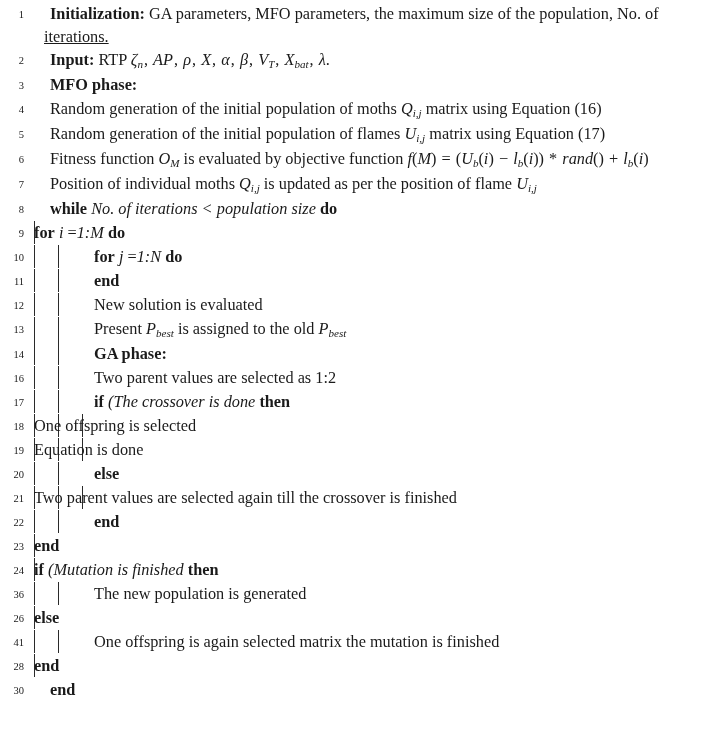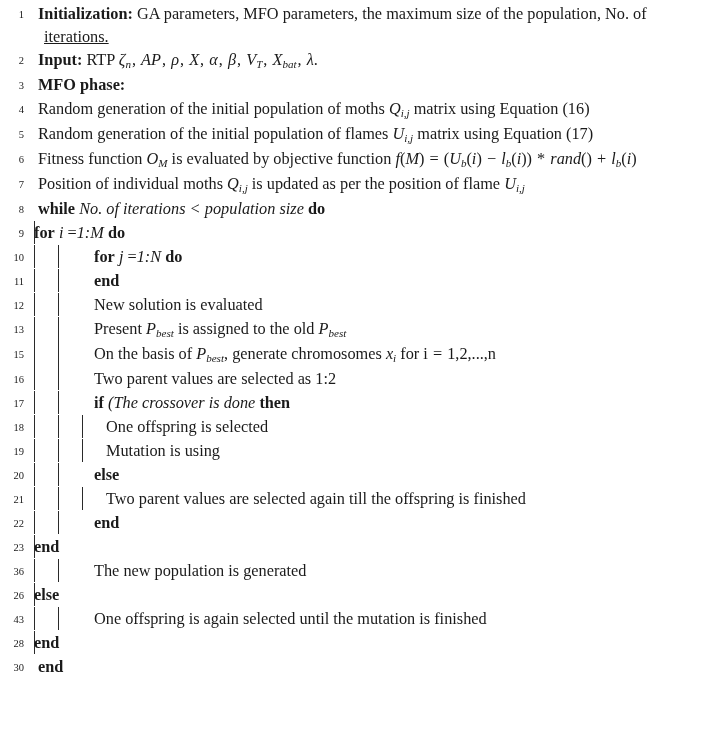--- a/index.html
+++ b/index.html
@@ -70,24 +70,24 @@
   .rule.r2 { left: 34px; }
   .rule.r3 { left: 58px; }
 
   .txt {
     position: relative;
     display: block;
     white-space: normal;
   }
 
   
-  .d0 .txt { margin-left: 4px; }
+  .d0 .txt { margin-left: 16px; }
   .d1 .txt { }
   .d2 .txt { margin-left: 60px; }
-  .d3 .txt { margin-left: 72px; }
+  .d3 .txt { }
 
   .cont {
     display: block;
     margin-left: 0px;
   }
   .d0 .cont { margin-left: 10px; text-decoration: underline; }
 
   b, .kw { font-weight: bold; }
   i, .it { font-style: italic; text-align: center; }
 
@@ -217,31 +217,31 @@
     <span class="lineno">13</span>
     <span class="body">
       <span class="rules">
           <span class="rule r1"></span>
           <span class="rule r2"></span>
         </span>
       <span class="txt">Present <span class="math">P<sub>best</sub></span> is assigned to the old <span class="math">P<sub>best</sub></span></span>
     </span>
   </div>
 
-
-  <div class="line d2">
-    <span class="lineno">15</span>
-    <span class="body">
-      <span class="rules">
-          <span class="rule r1"></span>
-          <span class="rule r2"></span>
-        </span>
-      <span class="txt">On the basis of <span class="math">P<sub>best</sub></span>, generate chromosomes <span class="math">x<sub>i</sub></span> for i <span class="op">=</span> 1,2,...,n</span>
-    </span>
-  </div>
+  <div class="line d2">
+    <span class="lineno">14</span>
+    <span class="body">
+      <span class="rules">
+          <span class="rule r1"></span>
+          <span class="rule r2"></span>
+        </span>
+      <span class="txt"><b>GA phase:</b></span>
+    </span>
+  </div>
+
 
   <div class="line d2">
     <span class="lineno">16</span>
     <span class="body">
       <span class="rules">
           <span class="rule r1"></span>
           <span class="rule r2"></span>
         </span>
       <span class="txt">Two parent values are selected as 1:2</span>
     </span>
@@ -271,21 +271,21 @@
   </div>
 
   <div class="line d3">
     <span class="lineno">19</span>
     <span class="body">
       <span class="rules">
           <span class="rule r1"></span>
           <span class="rule r2"></span>
           <span class="rule r3"></span>
         </span>
-      <span class="txt">Mutation is using</span>
+      <span class="txt">Equation is done</span>
     </span>
   </div>
 
   <div class="line d2">
     <span class="lineno">20</span>
     <span class="body">
       <span class="rules">
           <span class="rule r1"></span>
           <span class="rule r2"></span>
         </span>
@@ -294,21 +294,21 @@
   </div>
 
   <div class="line d3">
     <span class="lineno">21</span>
     <span class="body">
       <span class="rules">
           <span class="rule r1"></span>
           <span class="rule r2"></span>
           <span class="rule r3"></span>
         </span>
-      <span class="txt">Two parent values are selected again till the offspring is finished</span>
+      <span class="txt">Two parent values are selected again till the crossover is finished</span>
     </span>
   </div>
 
   <div class="line d2">
     <span class="lineno">22</span>
     <span class="body">
       <span class="rules">
           <span class="rule r1"></span>
           <span class="rule r2"></span>
         </span>
@@ -319,20 +319,29 @@
   <div class="line d1">
     <span class="lineno">23</span>
     <span class="body">
       <span class="rules">
           <span class="rule r1"></span>
         </span>
       <span class="txt"><b>end</b></span>
     </span>
   </div>
 
+  <div class="line d1">
+    <span class="lineno">24</span>
+    <span class="body">
+      <span class="rules">
+          <span class="rule r1"></span>
+        </span>
+      <span class="txt"><b>if</b> <i>(Mutation is finished</i> <b>then</b></span>
+    </span>
+  </div>
 
   <div class="line d2">
     <span class="lineno">36</span>
     <span class="body">
       <span class="rules">
           <span class="rule r1"></span>
           <span class="rule r2"></span>
         </span>
       <span class="txt">The new population is generated</span>
     </span>
@@ -342,27 +351,27 @@
     <span class="lineno">26</span>
     <span class="body">
       <span class="rules">
           <span class="rule r1"></span>
         </span>
       <span class="txt"><b>else</b></span>
     </span>
   </div>
 
   <div class="line d2">
-    <span class="lineno">43</span>
-    <span class="body">
-      <span class="rules">
-          <span class="rule r1"></span>
-          <span class="rule r2"></span>
-        </span>
-      <span class="txt">One offspring is again selected until the mutation is finished</span>
+    <span class="lineno">41</span>
+    <span class="body">
+      <span class="rules">
+          <span class="rule r1"></span>
+          <span class="rule r2"></span>
+        </span>
+      <span class="txt">One offspring is again selected matrix the mutation is finished</span>
     </span>
   </div>
 
   <div class="line d1">
     <span class="lineno">28</span>
     <span class="body">
       <span class="rules">
           <span class="rule r1"></span>
         </span>
       <span class="txt"><b>end</b></span>

